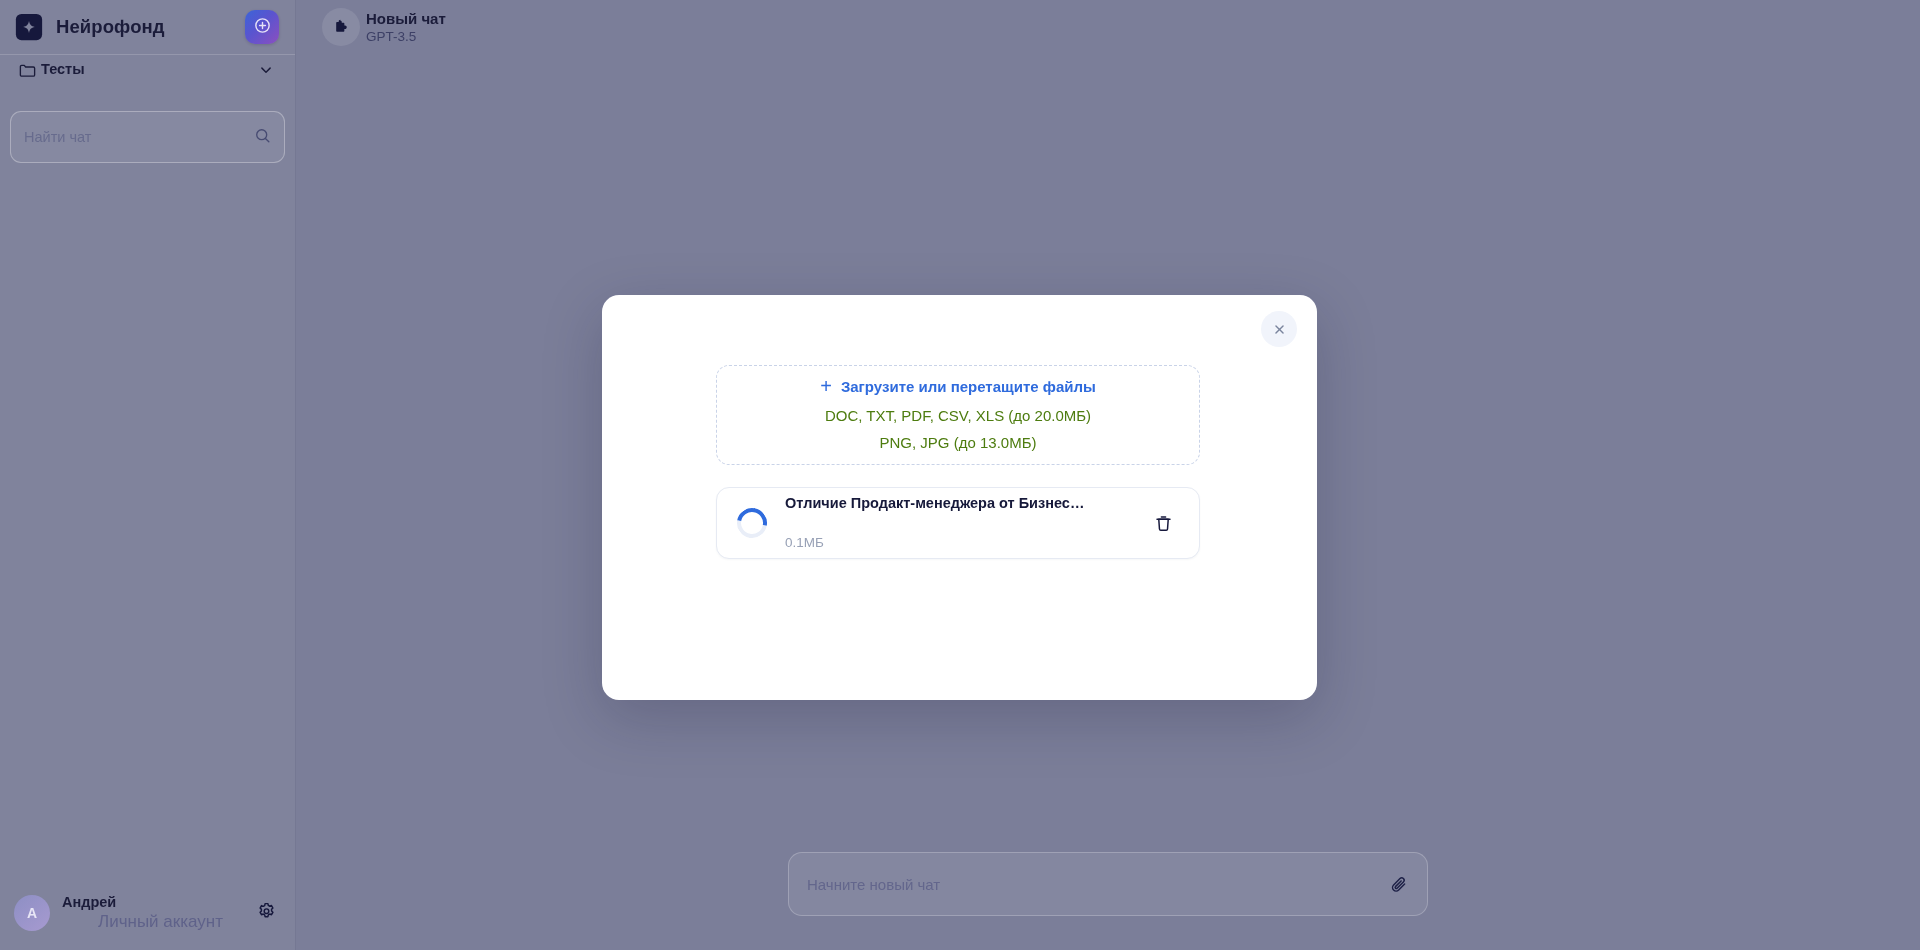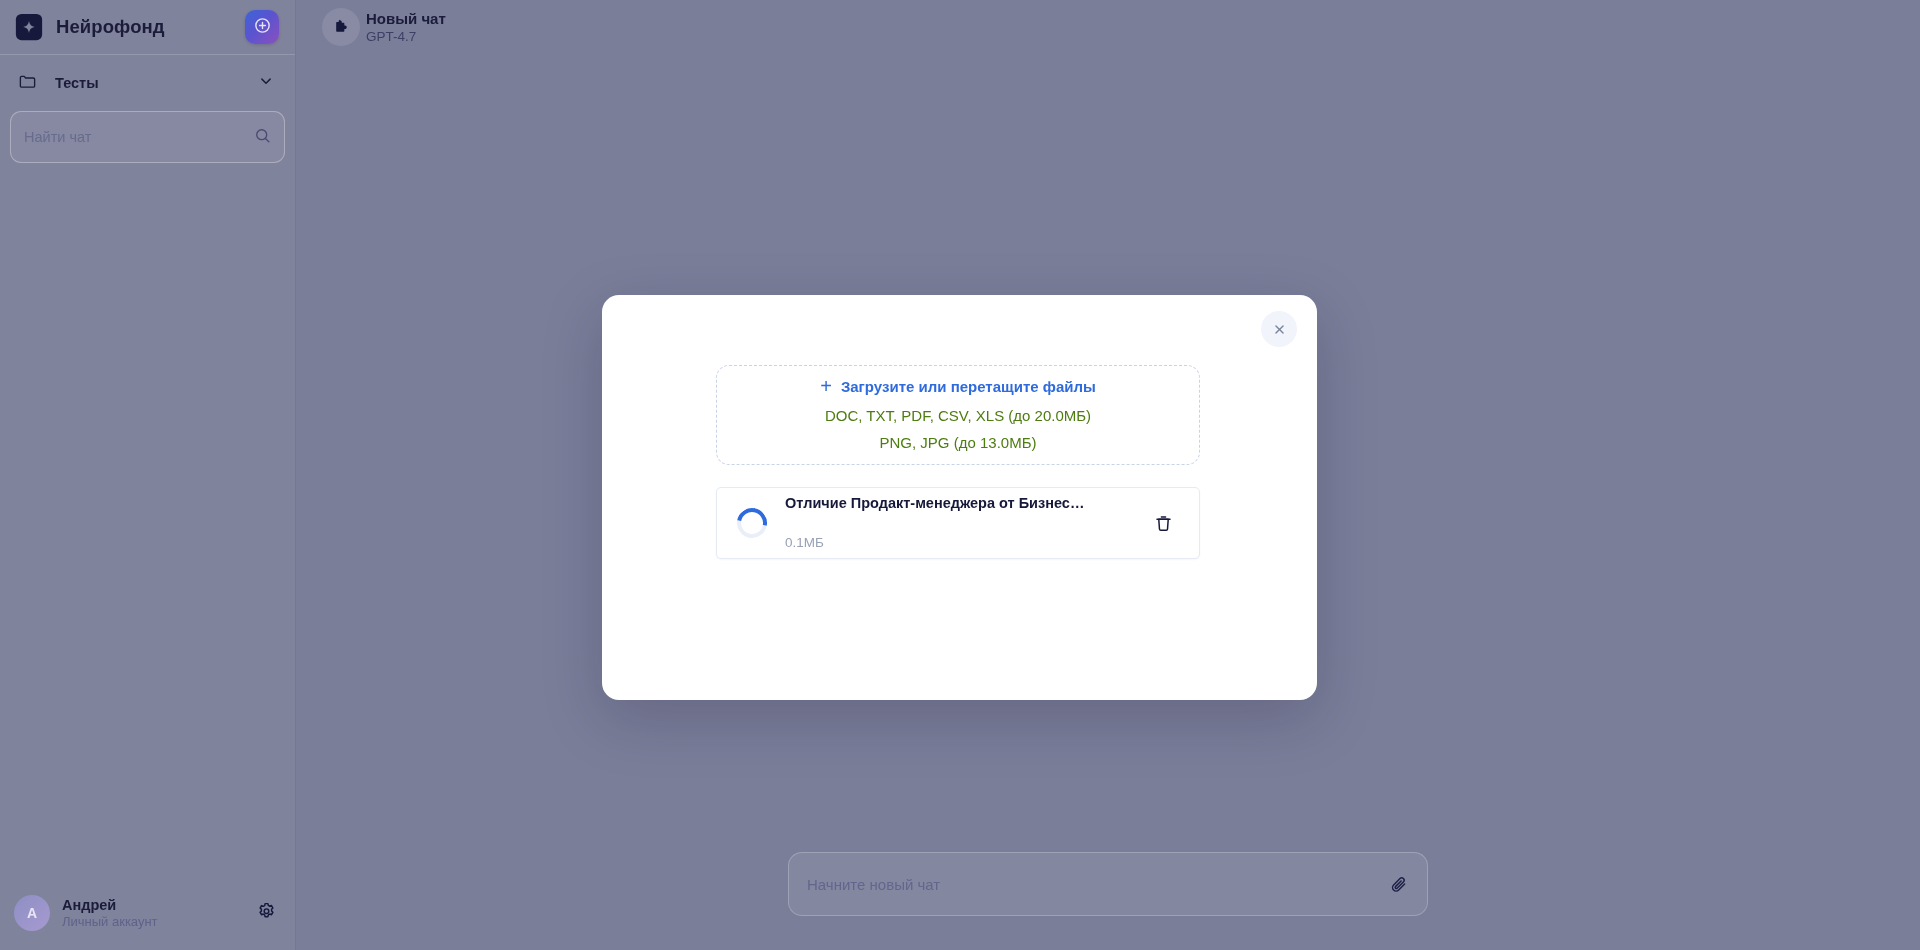--- a/index.html
+++ b/index.html
@@ -78,22 +78,22 @@
     height: 1px;
     background: rgba(255,255,255,.17);
     margin: 0;
   }
 
   .folder-row {
     height: 44px;
     margin: 6px 10px 2px 10px;
     padding: 0 10px 0 8px;
     display: flex;
-    align-items: center;
-    gap: 18px;
+    align-items: flex-start;
+    gap: 4px;
     border-radius: 10px;
     cursor: pointer;
   }
 
   .folder-label {
     flex: 1 1 auto;
     font-size: 14.5px;
     font-weight: 700;
     color: #1b1c3a;
     white-space: nowrap;
@@ -154,25 +154,26 @@
   .acct { flex: 1 1 auto; min-width: 0; line-height: 1.25; }
   .acct-name {
     font-size: 14.5px;
     font-weight: 700;
     color: #1b1c3a;
     white-space: nowrap;
     overflow: hidden;
     text-overflow: ellipsis;
   }
   .acct-sub {
-    font-size: 13px;
+    font-size: 17px;
     color: #5f628a;
     white-space: nowrap;
     overflow: hidden;
     text-overflow: ellipsis;
+    margin-left: 36px;
   }
 
   
   .main {
     flex: 1 1 auto;
     height: 100%;
     background: #7b7e99;         
     display: flex;
     flex-direction: column;
     position: relative;
@@ -320,21 +321,21 @@
   .dz-sub {
     font-size: 15px;
     color: #4d7c0f;
     line-height: 1.52;
   }
 
   .file-card {
     margin-top: 22px;
     height: 72px;
     border: 1px solid #e6eaf3;
-    border-radius: 5px;
+    border-radius: 13px;
     background: #fff;
     display: flex;
     align-items: center;
     padding: 0 22px 0 20px;
     gap: 18px;
     box-shadow: 0 1px 2px rgba(30,40,80,.04);
   }
 
   .spinner {
     width: 30px; height: 30px;
@@ -446,21 +447,21 @@
   <section class="main">
 
     <header class="topbar">
       <span class="model-badge">
         <svg viewBox="0 0 24 24" width="19" height="19" fill="#16183c" aria-hidden="true">
           <path d="M10.1 3.2c1.3 0 2.3.9 2.3 2 0 .3-.1.6-.2.9h2.4c.6 0 1 .4 1 1v2.5c.3-.1.6-.2.9-.2 1.2 0 2.1 1 2.1 2.3s-.9 2.3-2.1 2.3c-.3 0-.6-.1-.9-.2v2.5c0 .6-.4 1-1 1H6.3c-.6 0-1-.4-1-1V6.1c0-.6.4-1 1-1h2.3c-.1-.3-.2-.6-.2-.9 0-1.1 1-2 2.3-2z"></path>
         </svg>
       </span>
       <span class="chat-meta">
         <span class="chat-title" style="display:block">Новый чат</span>
-        <span class="chat-model" style="display:block">GPT-4.7</span>
+        <span class="chat-model" style="display:block">GPT-3.5</span>
       </span>
     </header>
 
     <div class="canvas"></div>
 
     <div class="composer-zone">
       <div class="composer">
         <input class="composer-input" type="text" placeholder="Начните новый чат" style="">
         <span class="attach-btn">
           <svg viewBox="0 0 24 24" width="21" height="21" fill="none" stroke="#1e2147" stroke-width="1.7" stroke-linecap="round" stroke-linejoin="round">

